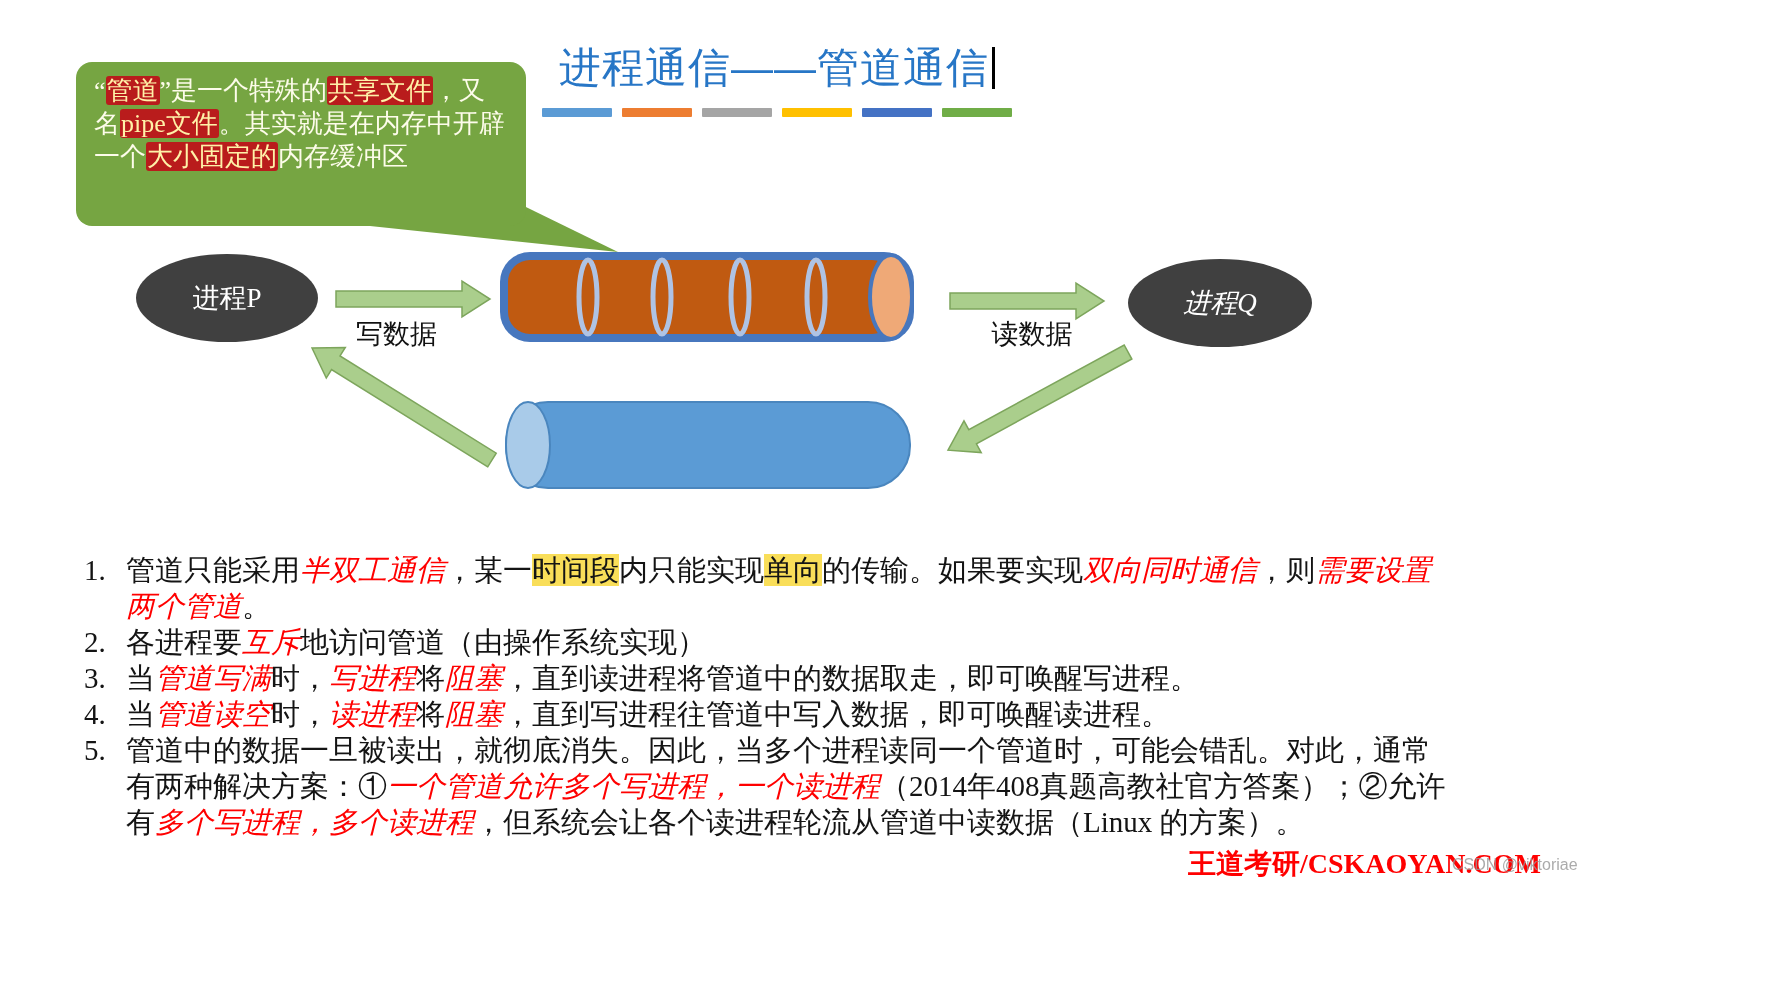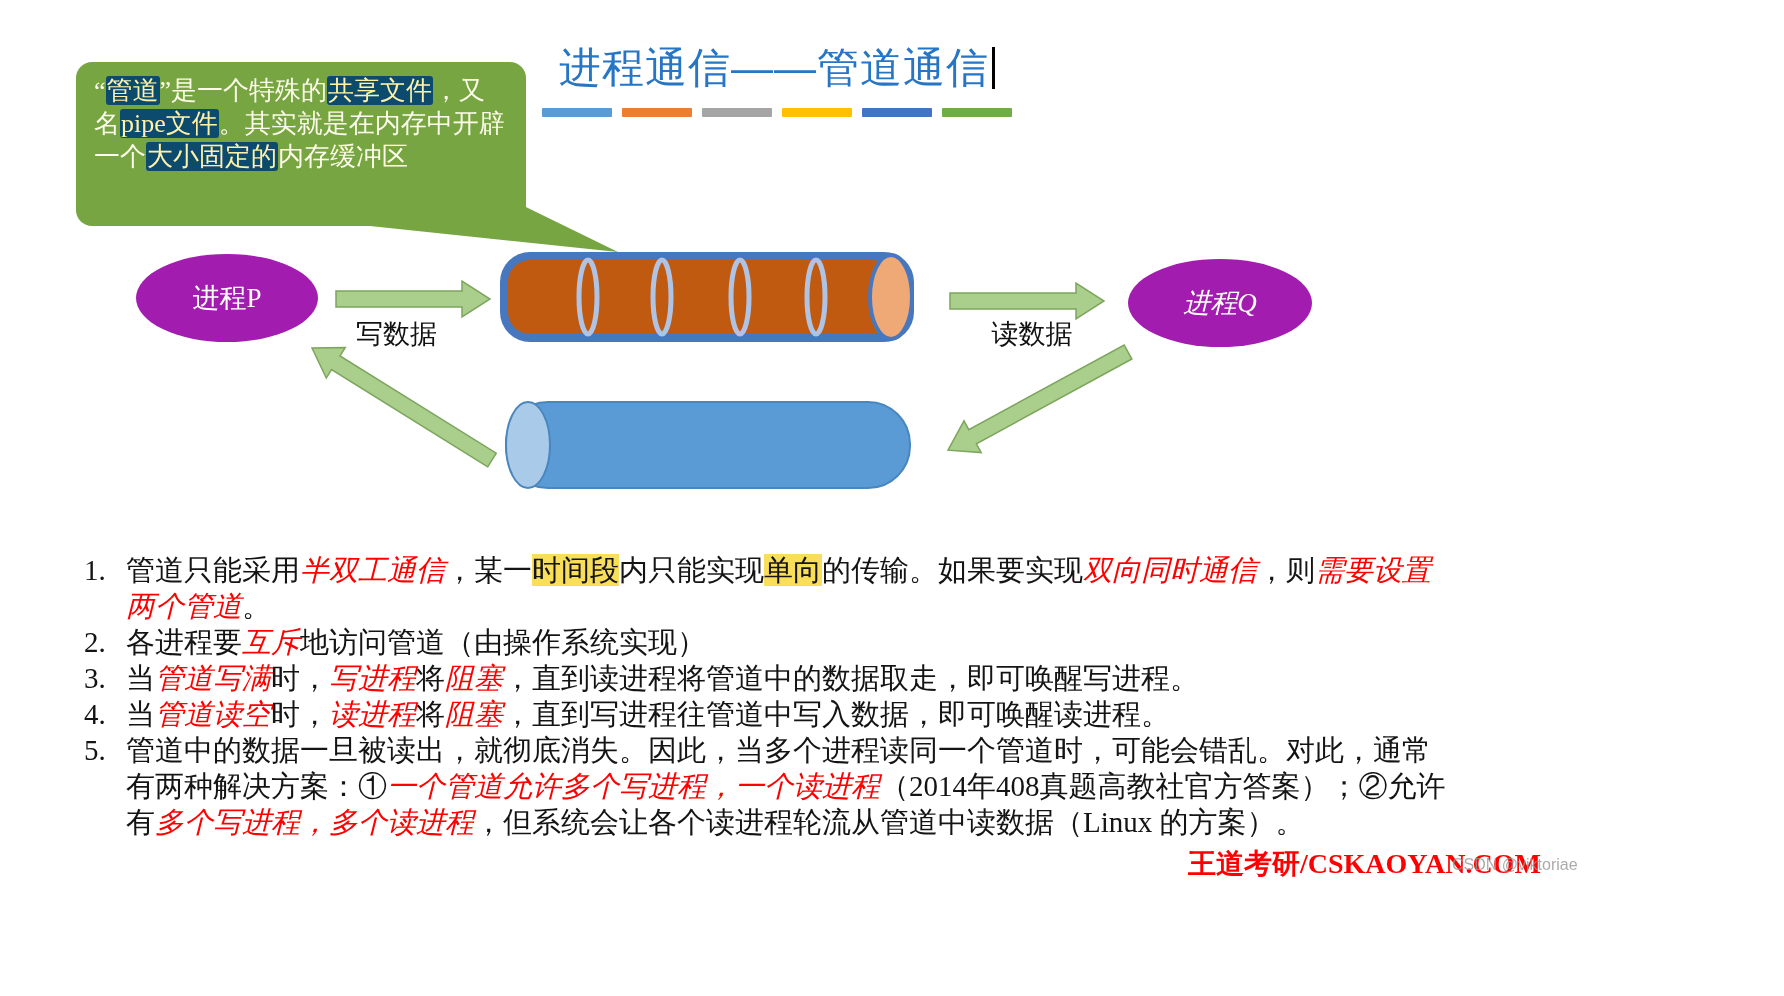--- a/index.html
+++ b/index.html
@@ -21,25 +21,25 @@
   
   .bars { position:absolute; left:0; top:108px; width:1554px; display:flex; justify-content:center; gap:10px; }
   .bar { width:70px; height:9px; border-radius:1px; }
 
   
   .callout {
     position:absolute; left:76px; top:62px; width:450px; min-height:164px;
     background:#76A542; border-radius:16px; padding:12px 18px;
     font-size:26px; line-height:33px; color:#FDFCEA; z-index:3;
   }
-  .seg.c-hl { background:#0c4a6e; color:#FFF2A8; border-radius:3px; padding:0 1px; }
+  .seg.c-hl { background:#b91c1c; color:#FFF2A8; border-radius:3px; padding:0 1px; }
 
   
   .ellipse {
-    position:absolute; border-radius:50%; background:#a21caf; color:#ffffff;
+    position:absolute; border-radius:50%; background:#404040; color:#ffffff;
     display:flex; align-items:center; justify-content:center; font-size:27px; z-index:2;
   }
   .ellipse.p { left:136px; top:254px; width:182px; height:88px; }
   .ellipse.q { left:1128px; top:259px; width:184px; height:88px;font-style:italic; }
   .lbl { position:absolute; font-size:27px; color:#111111; z-index:2; }
   .lbl.write { left:356px; top:316px; width:120px; text-align:left; }
   .lbl.read  { left:970px; top:316px; width:124px; text-align:center; }
 
   
   .notes { position:absolute; left:84px; top:552px; width:1370px; font-size:29px; line-height:36px; color:#141414; z-index:2; }

